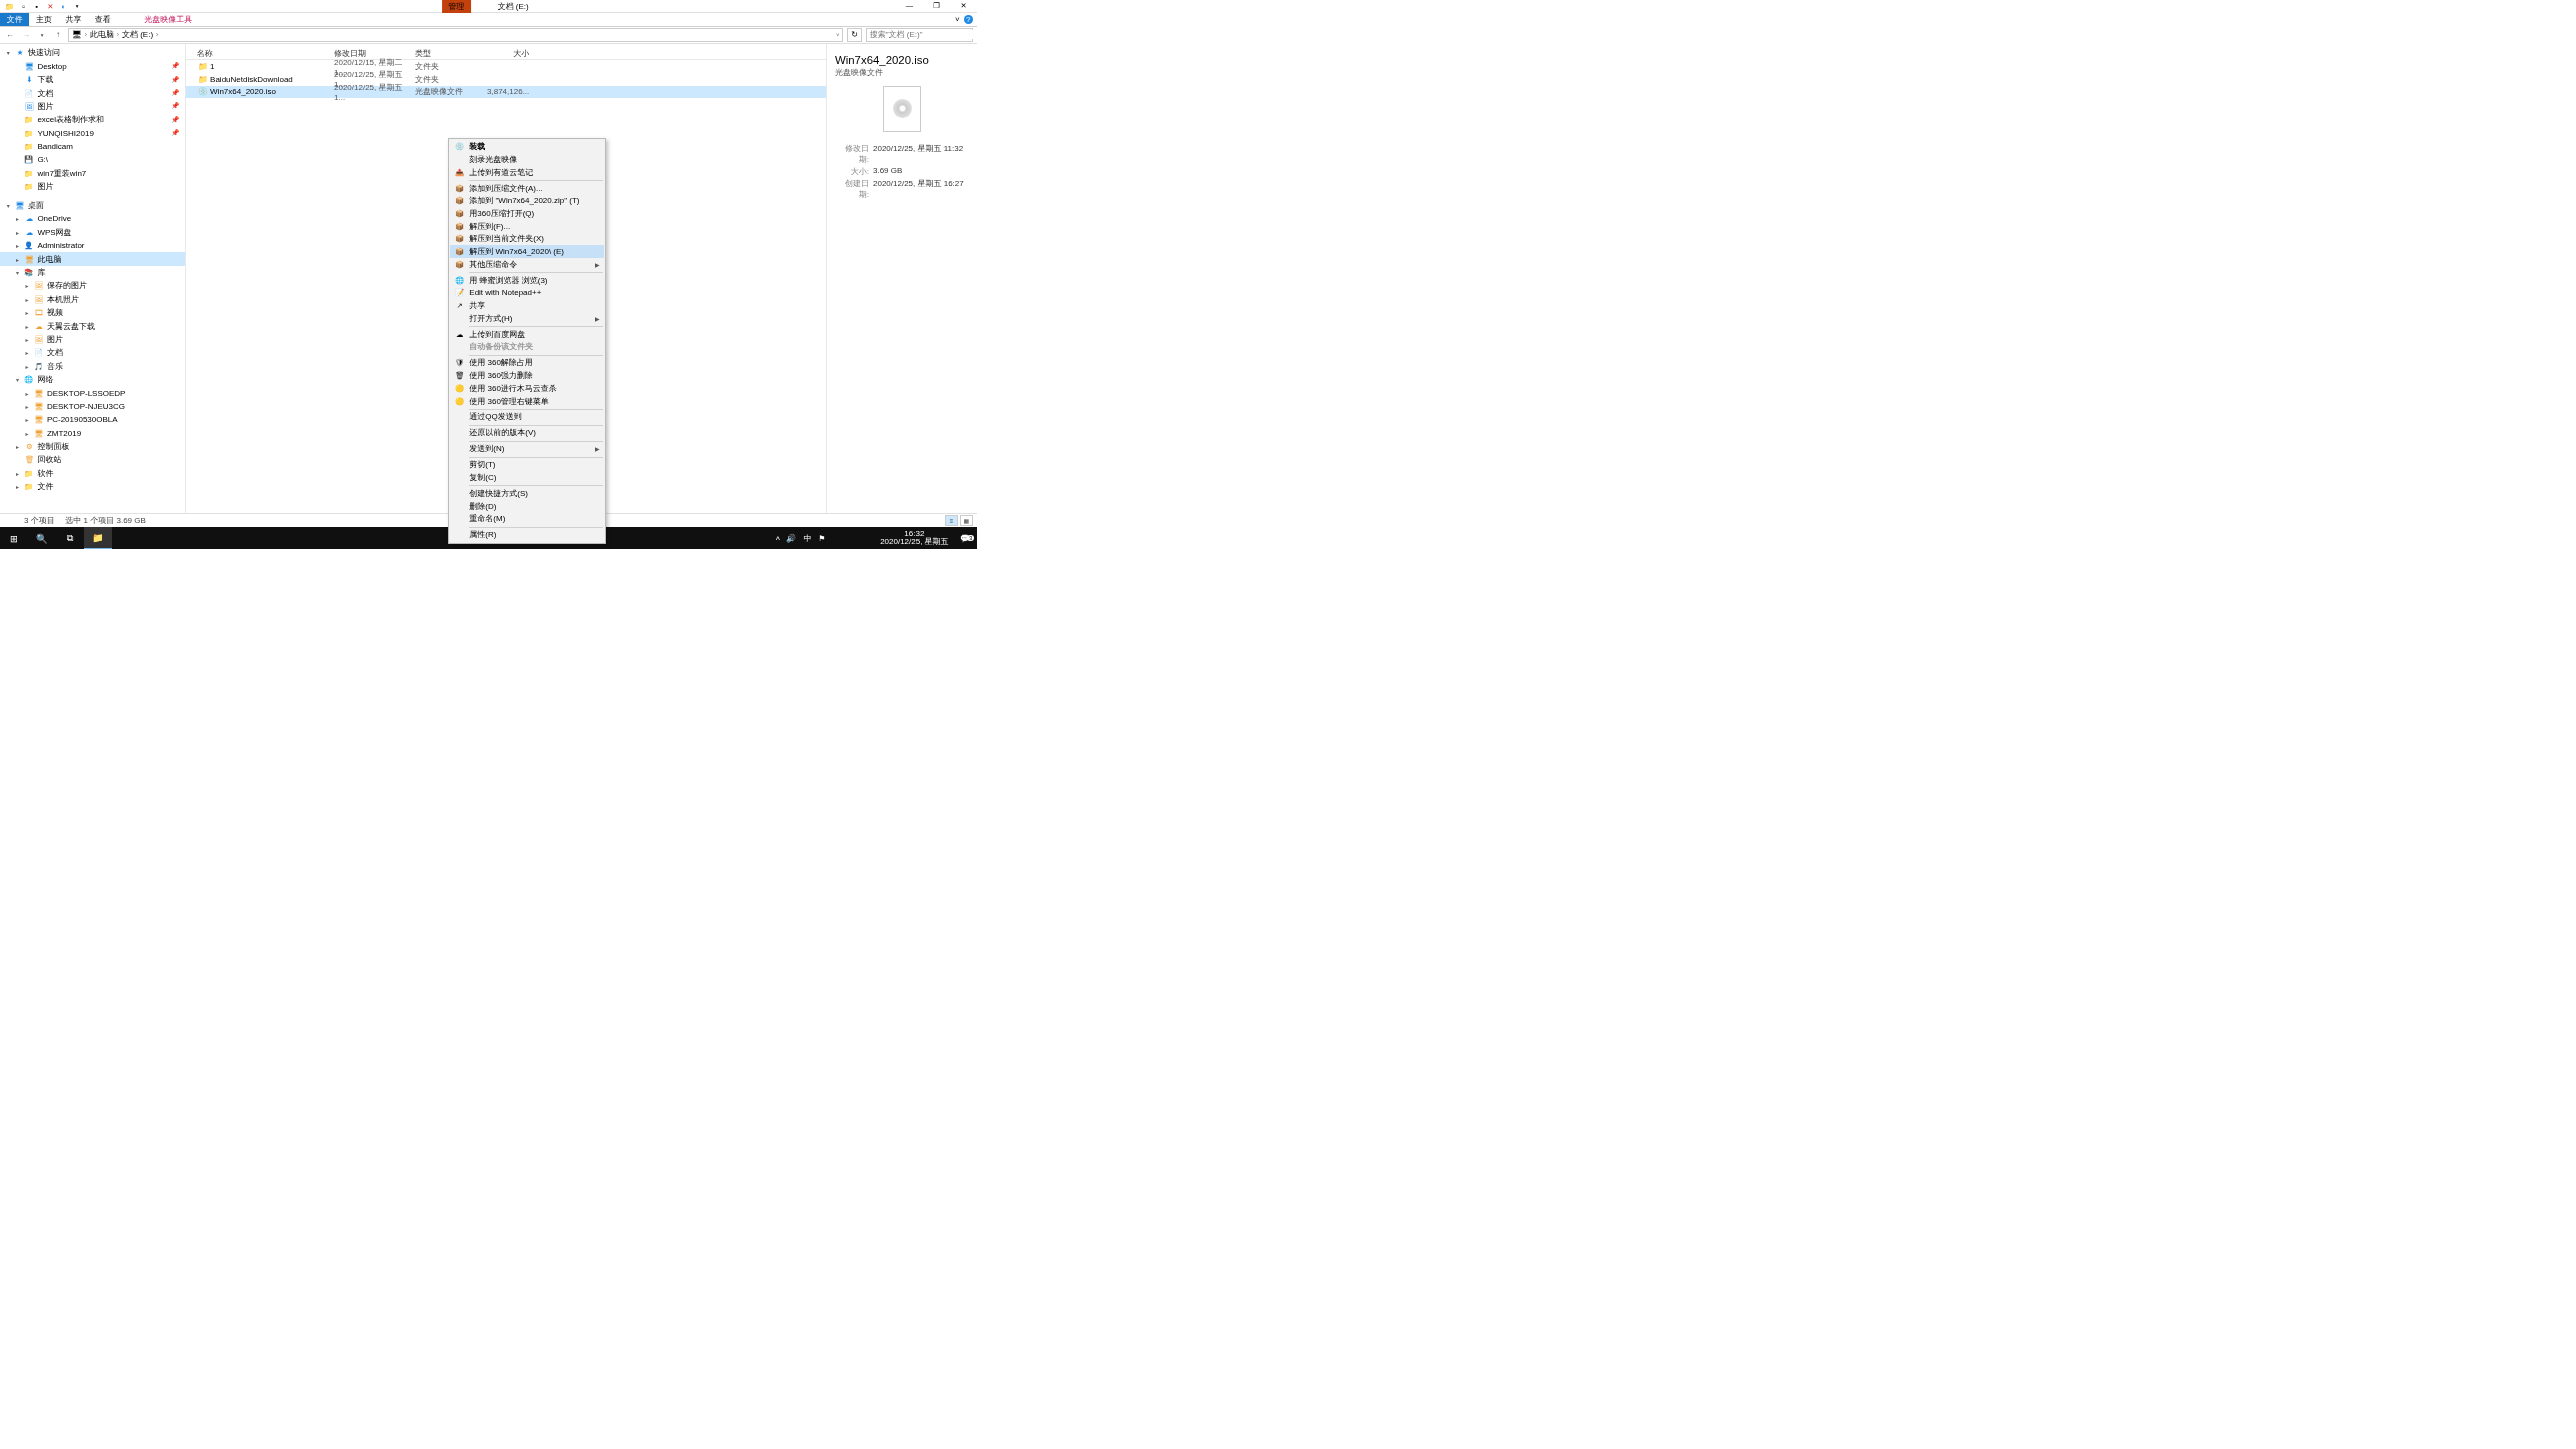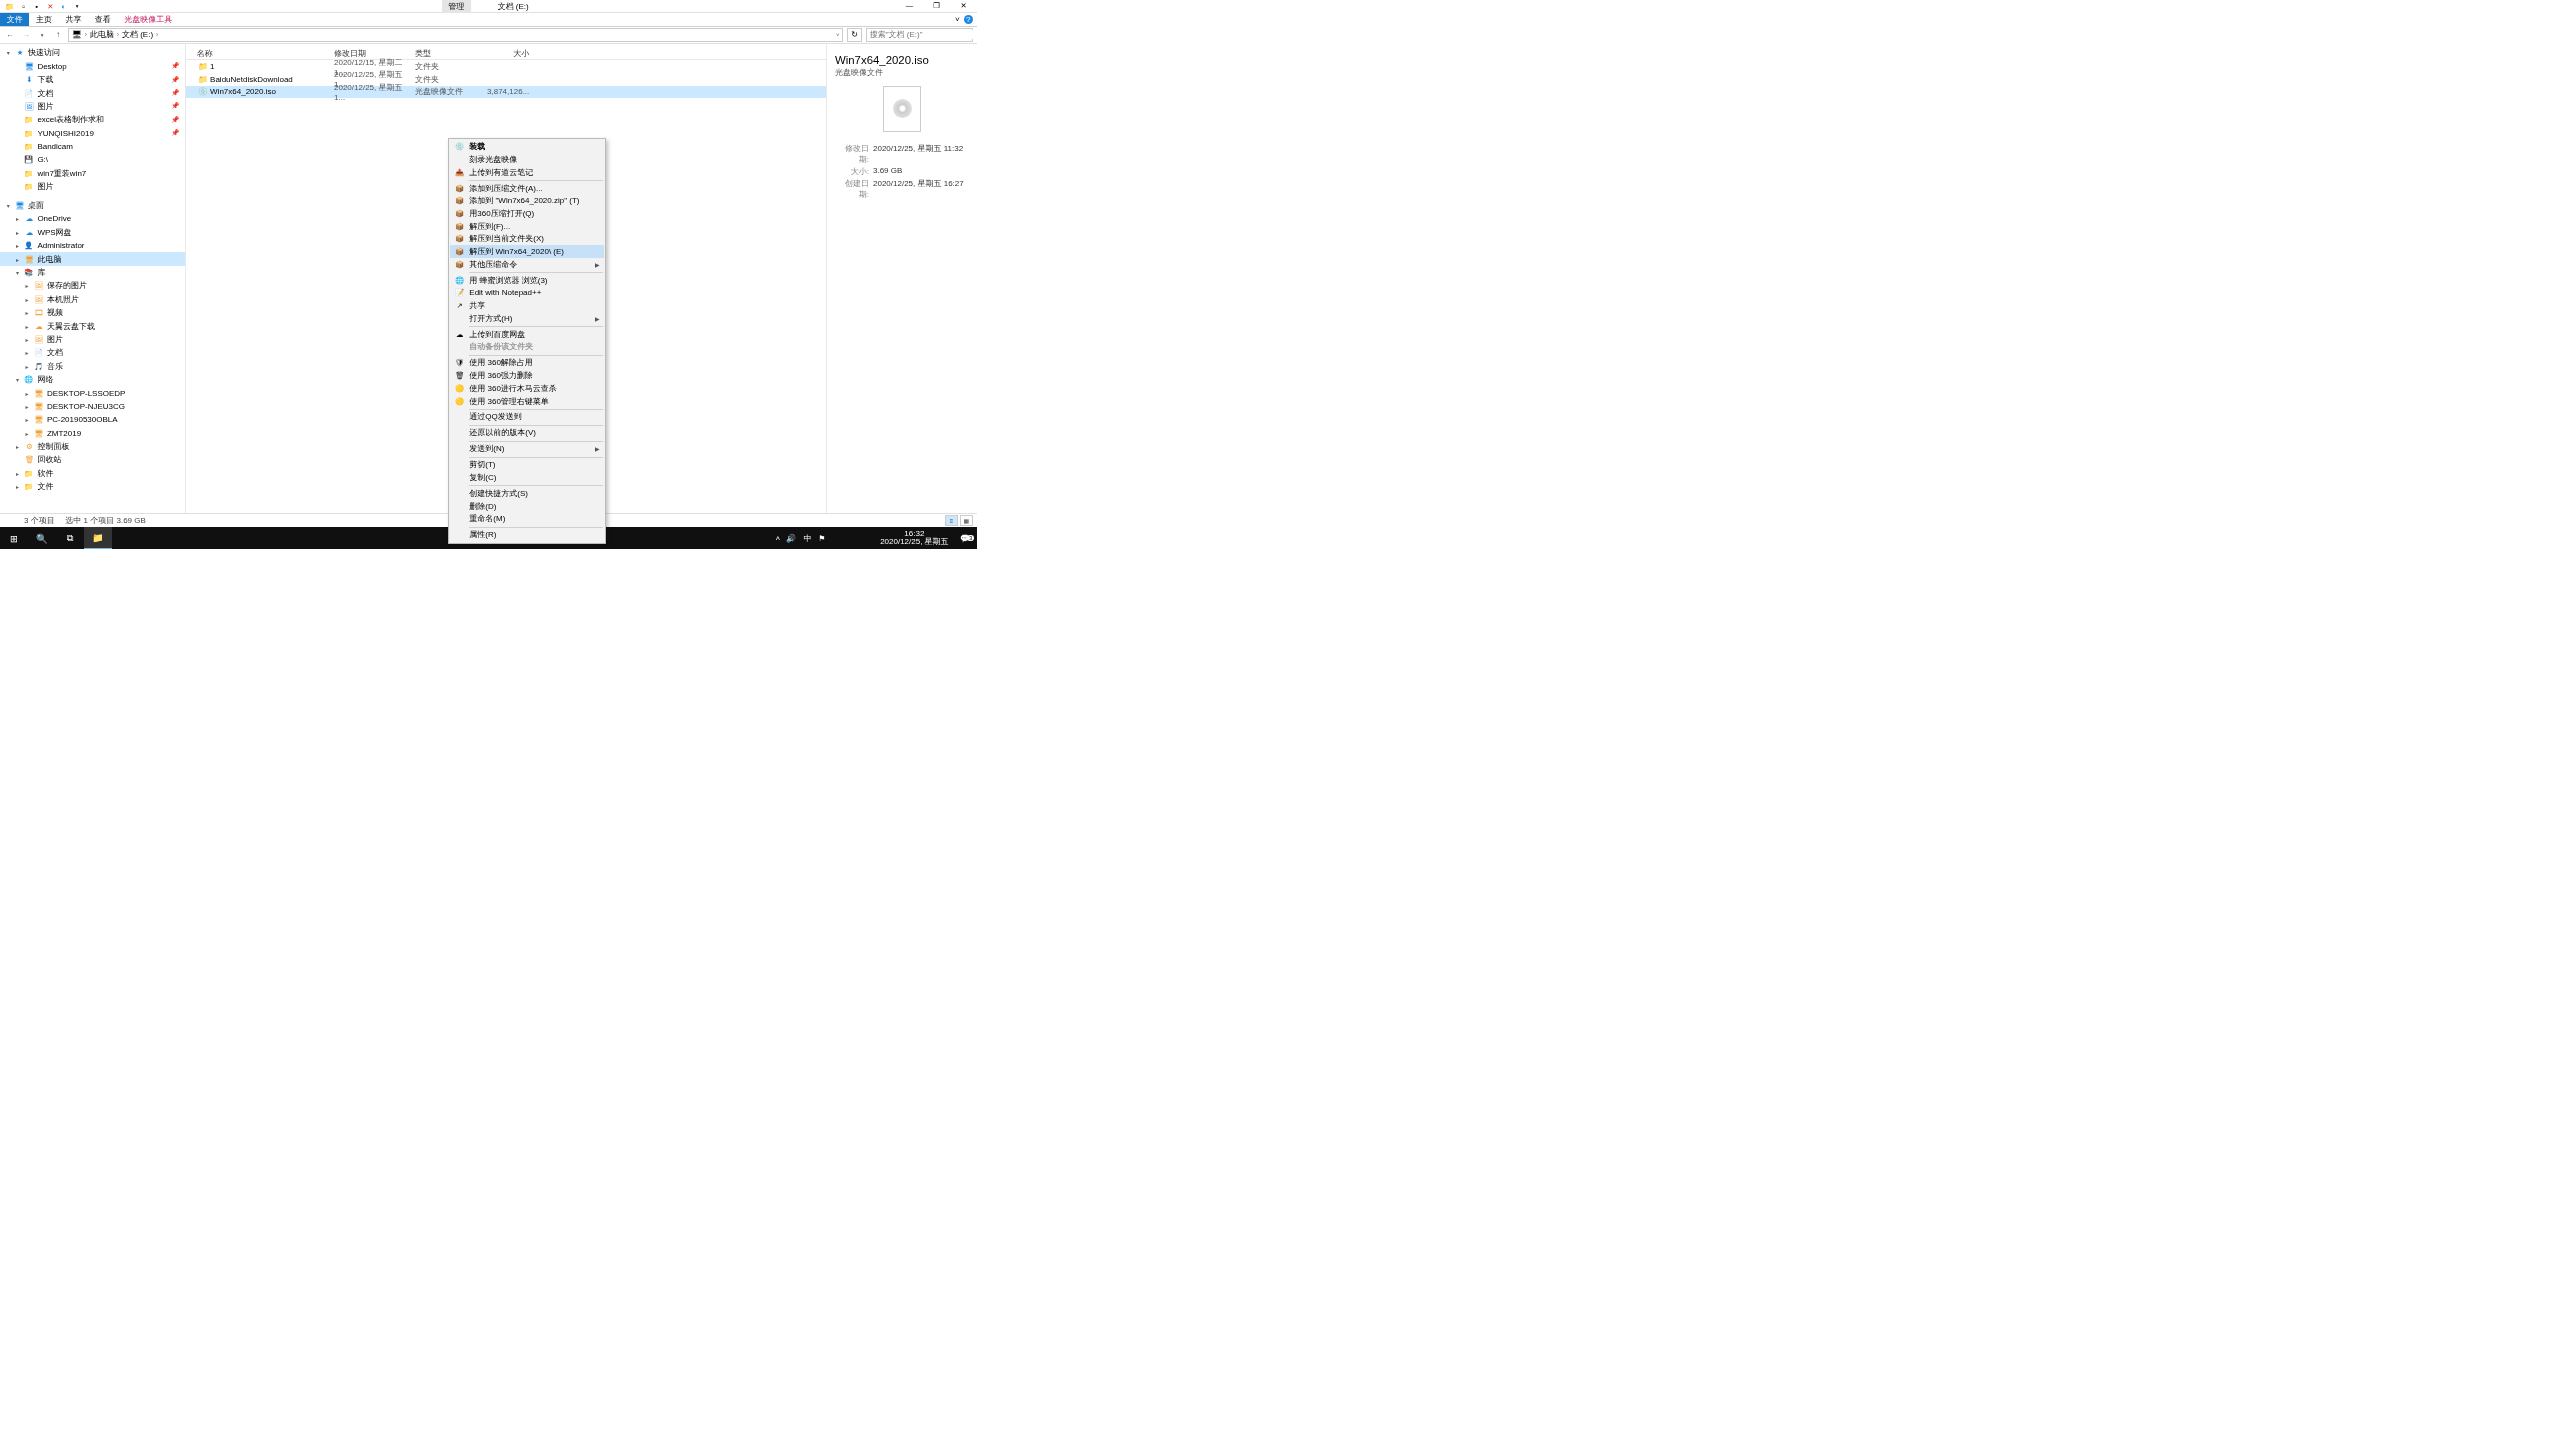--- a/index.html
+++ b/index.html
@@ -4,29 +4,29 @@
 <style>
 * { margin:0; padding:0; box-sizing:border-box; font-family:"Microsoft YaHei","Segoe UI",sans-serif; font-size:8px; }
 body { width:977px; height:549px; background:#fff; position:relative; overflow:hidden; }
 
 
 .titlebar { height:13.4px; background:#fff; display:flex; align-items:center; position:relative; border-bottom:0.7px solid #e0e0e0; }
 .qat { display:flex; align-items:center; gap:4px; padding-left:5.4px; }
 .qat-icon { width:9.4px; height:9.4px; display:inline-flex; align-items:center; justify-content:center; font-size:7.4px; }
 .title-center { position:absolute; left:50%; transform:translateX(-50%); display:flex; gap:20px; }
 .title-tab { padding:0 6.7px; font-size:8px; height:13.4px; line-height:13.4px; }
-.title-tab.highlight { background:#e5e5e5; }
+.title-tab.highlight { background:#c2410c; }
 .win-controls { position:absolute; right:0; display:flex; }
 .win-btn { width:27px; height:13.4px; text-align:center; line-height:12px; font-size:7.4px; }
 
 
 .ribbon { height:13.4px; background:#fff; display:flex; border-bottom:0.7px solid #d0d0d0; }
 .rtab { padding:0 6.7px; line-height:13.4px; font-size:8px; }
 .rtab.active { background:#1979ca; color:#fff; }
-.rtab.pink { color:#c2185b; }
+.rtab.pink { color:#c2185b;margin-left:20px; }
 
 
 .navbar { height:17.4px; background:#fff; display:flex; align-items:center; border-bottom:0.7px solid #e0e0e0; padding:0 4px; gap:4px; }
 .nav-arrow { width:12px; color:#555; text-align:center; }
 .crumbs { flex:1; display:flex; align-items:center; border:0.7px solid #ccc; height:14.8px; padding:0 2.7px; gap:2.7px; }
 .crumb-sep { color:#888; }
 .refresh-box { width:14.8px; height:14.8px; border:0.7px solid #ccc; display:flex; align-items:center; justify-content:center; }
 .search-box { width:107px; height:14.8px; border:0.7px solid #ccc; display:flex; align-items:center; padding:0 2.7px; color:#888; }
 .search-box input { border:none; outline:none; flex:1; color:#666; font-size:8px; }
 

